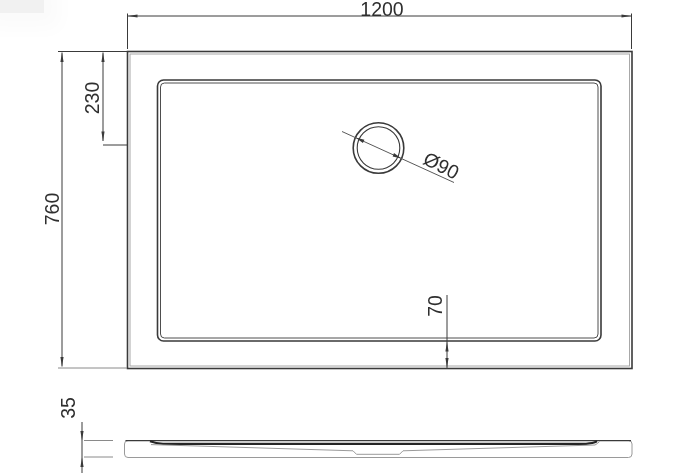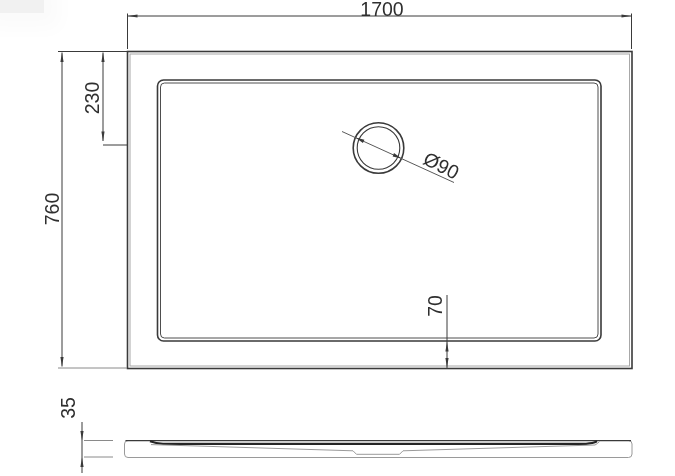--- a/index.html
+++ b/index.html
@@ -103,21 +103,21 @@
     <g stroke="#3a3a3a" stroke-width="1" fill="none">
 
       <line x1="82" y1="422" x2="82" y2="473"></line>
       <line x1="84" y1="440.5" x2="113" y2="440.5" stroke="#8a8a8a"></line>
       <line x1="84" y1="457" x2="113" y2="457" stroke="#8a8a8a"></line>
       <polygon points="82,440.5 80.4,431 83.6,431" fill="#3a3a3a" stroke="none"></polygon>
       <polygon points="82,457.5 80.4,467 83.6,467" fill="#3a3a3a" stroke="none"></polygon>
     </g>
   </svg>
 
-  <div class="dim-label" style="left:382px; top:10px;">1700</div>
+  <div class="dim-label" style="left:382px; top:10px;">1200</div>
 
   <div class="dim-label vert" style="left:53px; top:209px;">760</div>
 
   <div class="dim-label vert" style="left:93px; top:98px;">230</div>
 
   <div class="dim-label vert" style="left:436px; top:306px;">70</div>
 
   <div class="dim-label diag" style="left:441px; top:166px;">Ø90</div>
 
   <div class="dim-label vert" style="left:69px; top:408px;">35</div>

